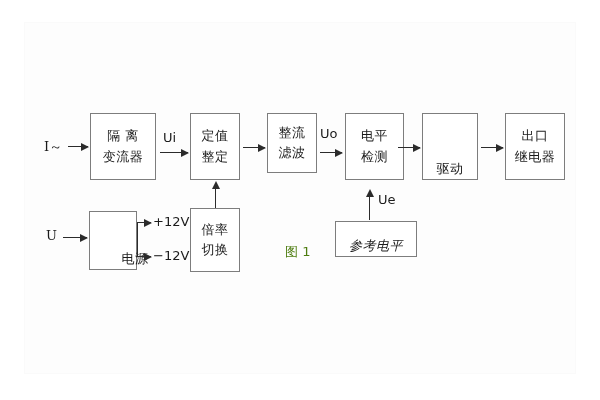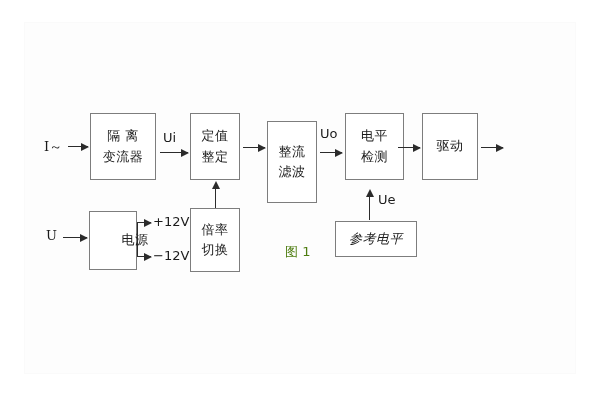--- a/index.html
+++ b/index.html
@@ -40,21 +40,21 @@
     color: #1b1b1b;
     font-size: 13px;
     line-height: 1.55;
     letter-spacing: 0.5px;
   }
   .box .l1, .box .l2 {
     display: block;
     white-space: nowrap;
   }
   .box.single {
-    justify-content: center;
+    justify-content: flex-end;
   }
   .label {
     position: absolute;
     color: #1b1b1b;
     font-size: 13px;
     white-space: nowrap;
   }
   .label.serif {
     font-family: "DejaVu Serif", "Liberation Serif", serif;
   }
@@ -124,41 +124,45 @@
   <div class="label" style="left:163px; top:130px;">Ui</div>
   <div class="harrow" style="left:160px; top:152px; width:28px;"></div>
 
   <div class="box" style="left:190px; top:113px; width:50px; height:67px;">
     <span class="l1">定值</span>
     <span class="l2">整定</span>
   </div>
 
   <div class="harrow" style="left:243px; top:147px; width:22px;"></div>
 
-  <div class="box" style="left:267px; top:121px; width:50px; height:82px;">
+  <div class="box" style="left:267px; top:113px; width:50px; height:60px;">
     <span class="l1">整流</span>
     <span class="l2">滤波</span>
   </div>
 
   <div class="label" style="left:320px; top:126px;">Uo</div>
   <div class="harrow" style="left:320px; top:152px; width:22px;"></div>
 
   <div class="box" style="left:345px; top:113px; width:59px; height:67px;">
     <span class="l1">电平</span>
     <span class="l2">检测</span>
   </div>
 
   <div class="harrow" style="left:398px; top:147px; width:22px;"></div>
 
   <div class="box single" style="left:422px; top:113px; width:56px; height:67px;">
     <span class="l1">驱动</span>
   </div>
 
   <div class="harrow" style="left:481px; top:147px; width:22px;"></div>
 
+  <div class="box" style="left:505px; top:113px; width:60px; height:67px;">
+    <span class="l1">出口</span>
+    <span class="l2">继电器</span>
+  </div>
 
   <div class="label serif" style="left:46px; top:228px;">U</div>
   <div class="harrow" style="left:63px; top:237px; width:24px;"></div>
 
   <div class="box single" style="left:89px; top:211px; width:48px; height:59px;padding-left:44px;">
     <span class="l1">电源</span>
   </div>
 
   <div class="vline" style="left:137px; top:222px; height:34px;"></div>
 

